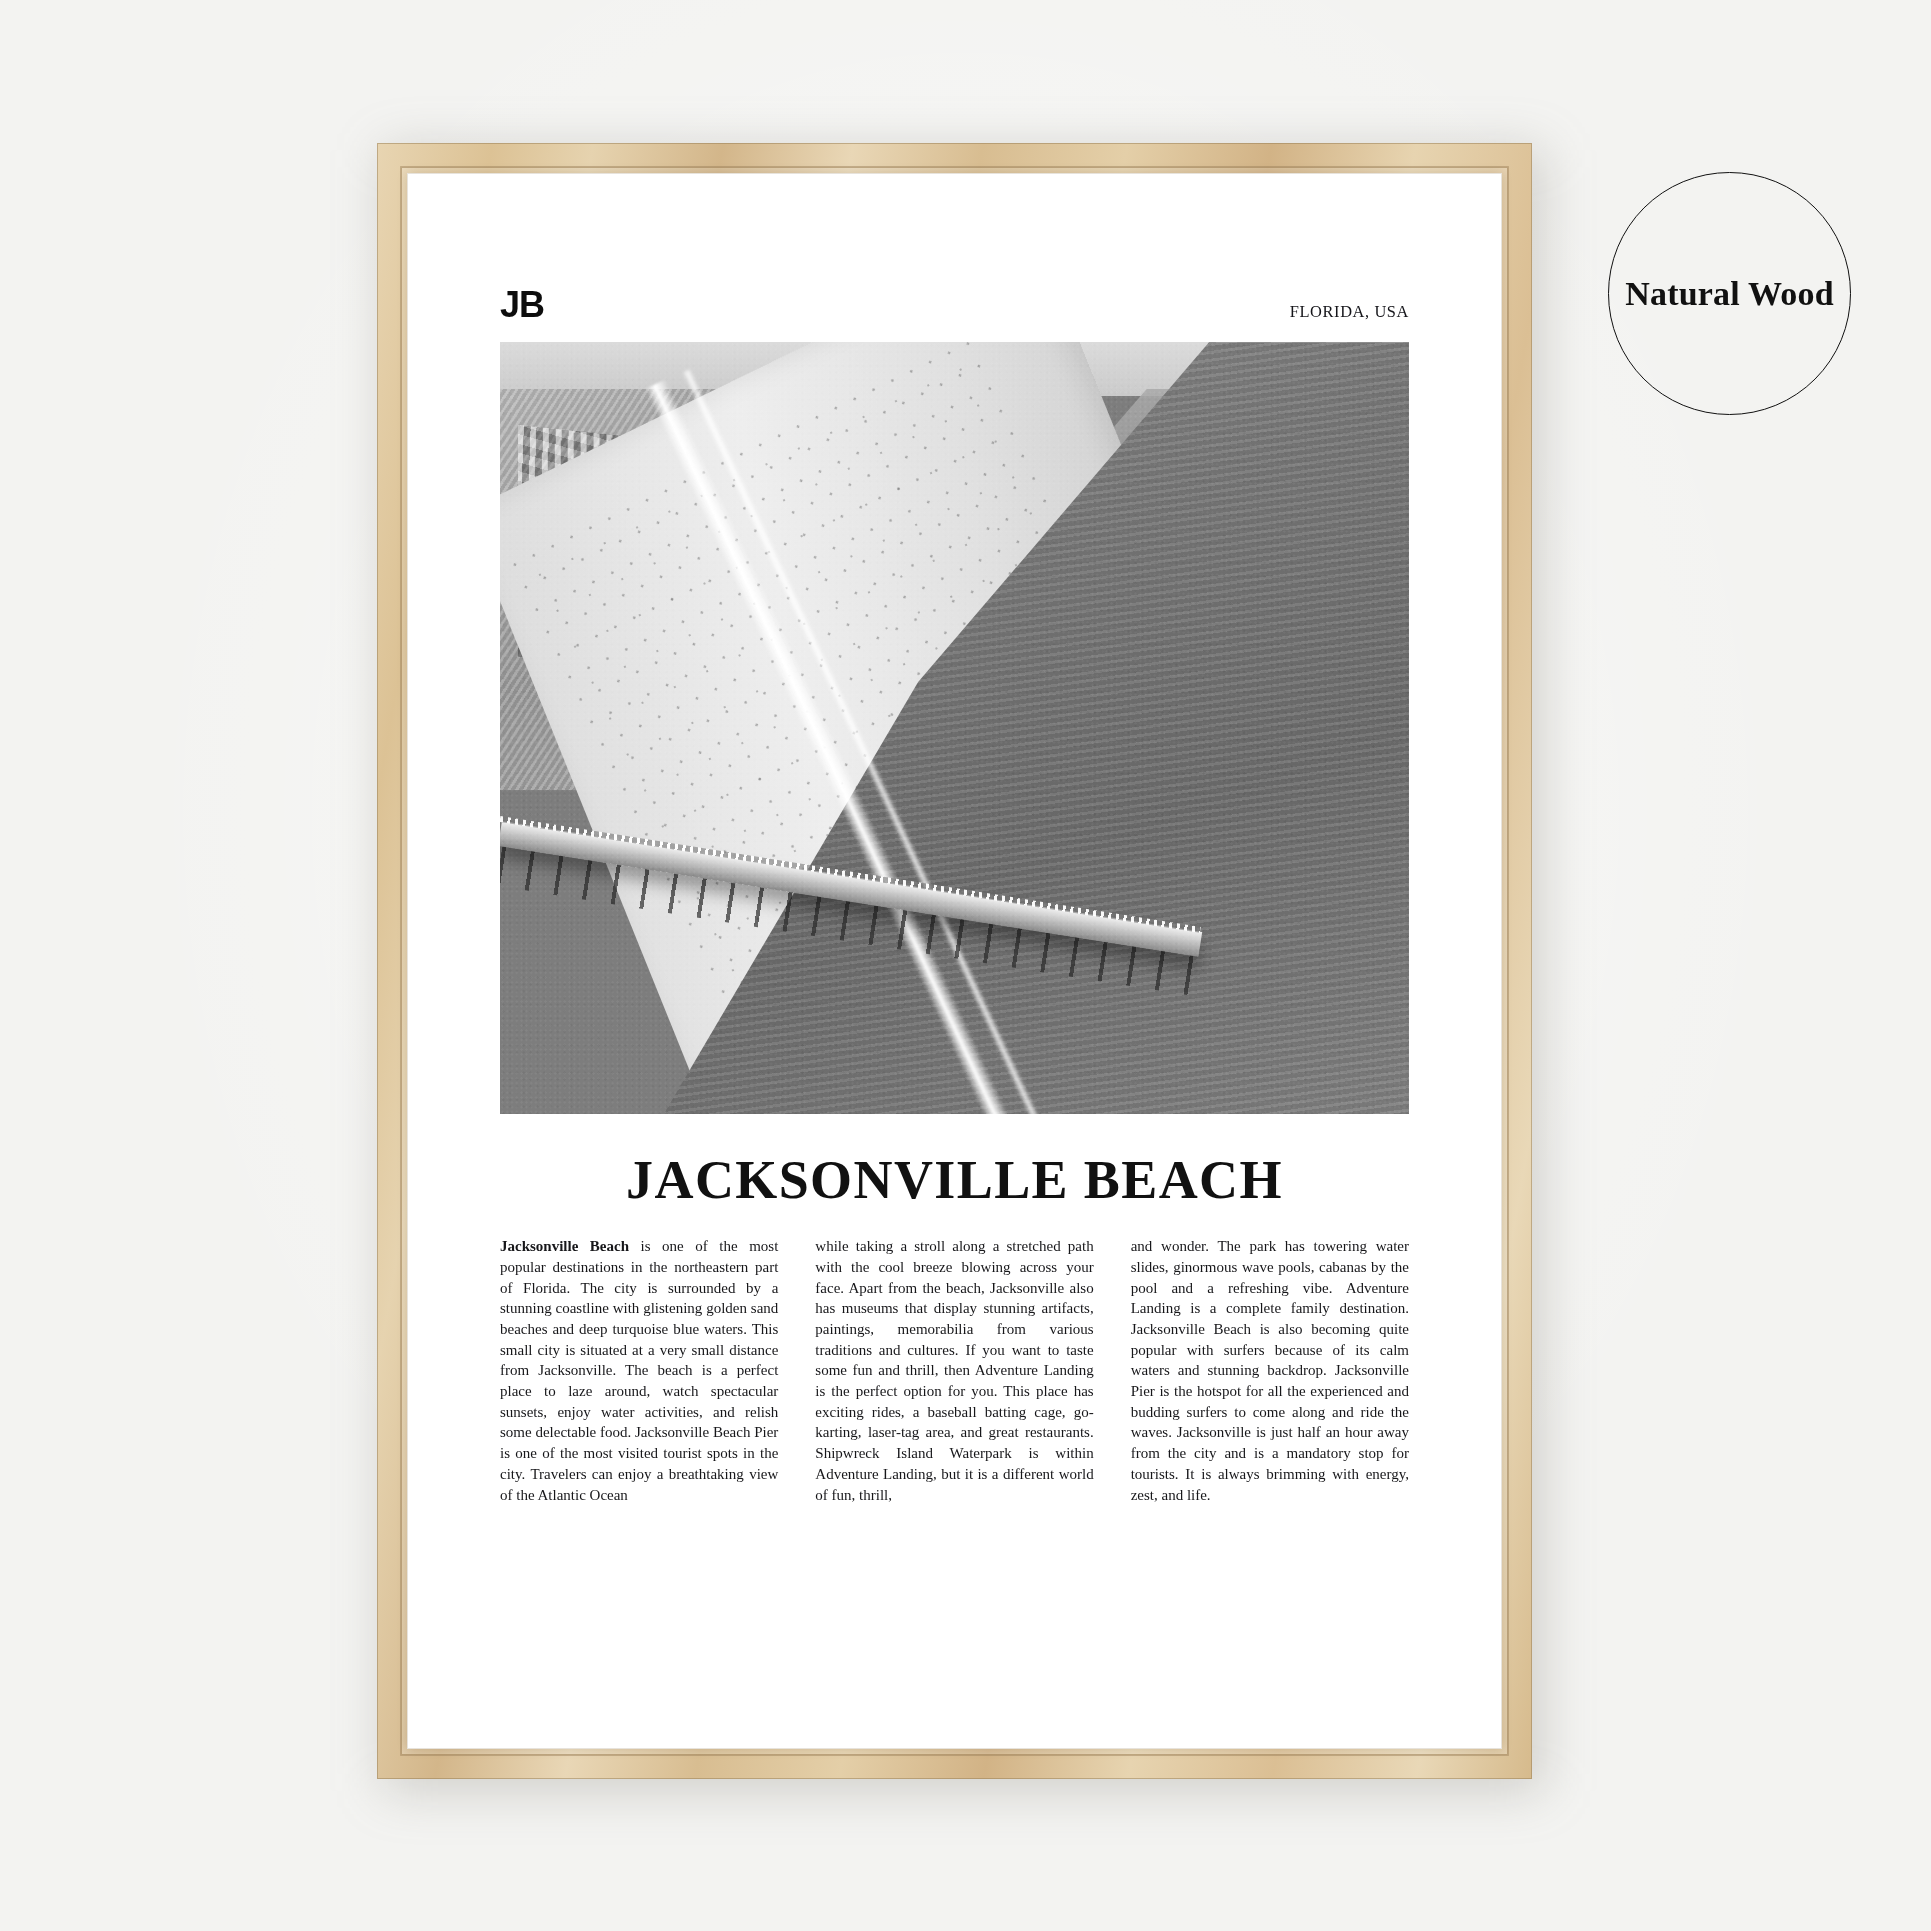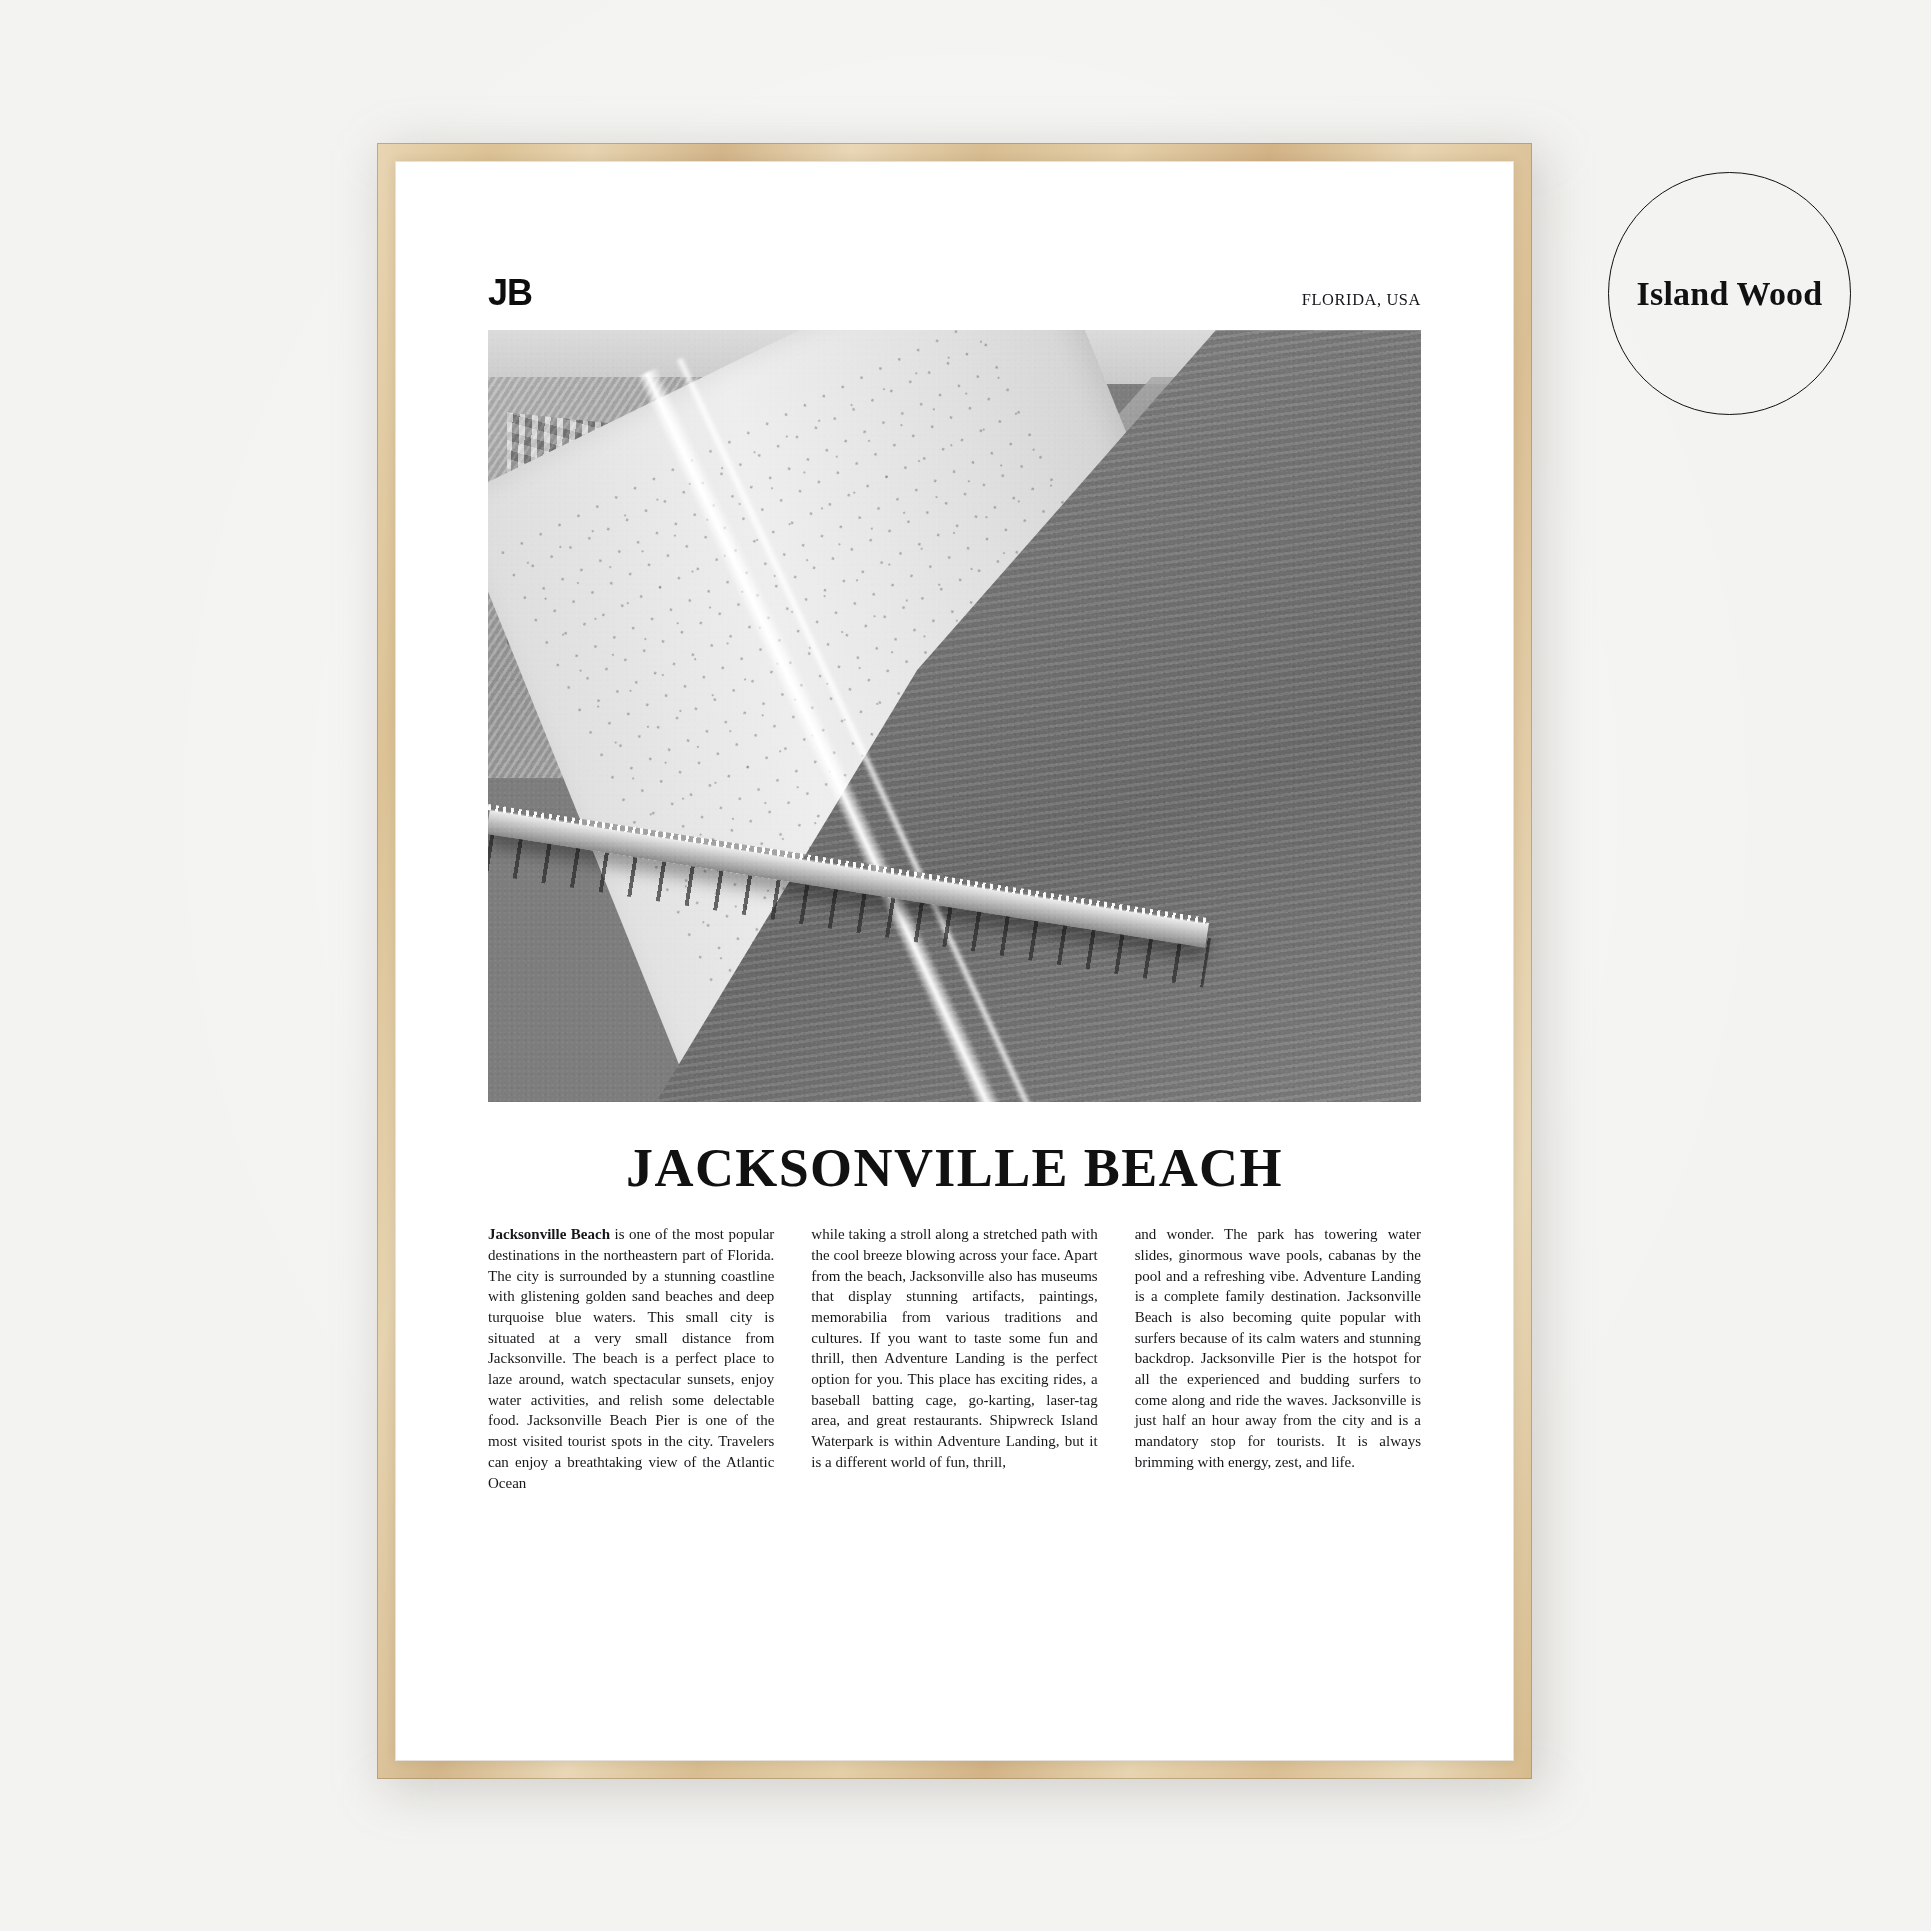--- a/index.html
+++ b/index.html
@@ -53,21 +53,21 @@
     filter: blur(25px);
     border-radius: 3.9px;
   }
 
   #frame {
     position: absolute;
     left: 377px;
     top: 143px;
     width: 1155px;
     height: 1636px;
-    padding: 18px;
+    padding: 30px;
     box-sizing: border-box;
     background:
       linear-gradient(100deg,
         #e8d5b2 0%, #dcc295 8%, #e6d3af 15%, #d3b68a 24%,
         #e9d7b6 33%, #d8bd91 42%, #e4cfa8 52%, #d2b386 62%,
         #e7d4b0 72%, #dbbf94 82%, #e9d8b7 92%, #d6ba8c 100%);
     box-shadow: 0 0 0 1px rgba(150,125,85,0.5) inset;
   }
 
   
@@ -273,21 +273,21 @@
   }
 </style>
 </head>
 <body>
 
 <div id="stage">
 
   <div id="wall-vignette"></div>
 
   <div id="badge">
-    <span id="badge-label">Island Wood</span>
+    <span id="badge-label">Natural Wood</span>
   </div>
 
   <div id="frame-shadow"></div>
 
   <div id="frame">
     <div id="frame-bevel"></div>
 
     <div id="mat">
 
       <div id="poster-header">

